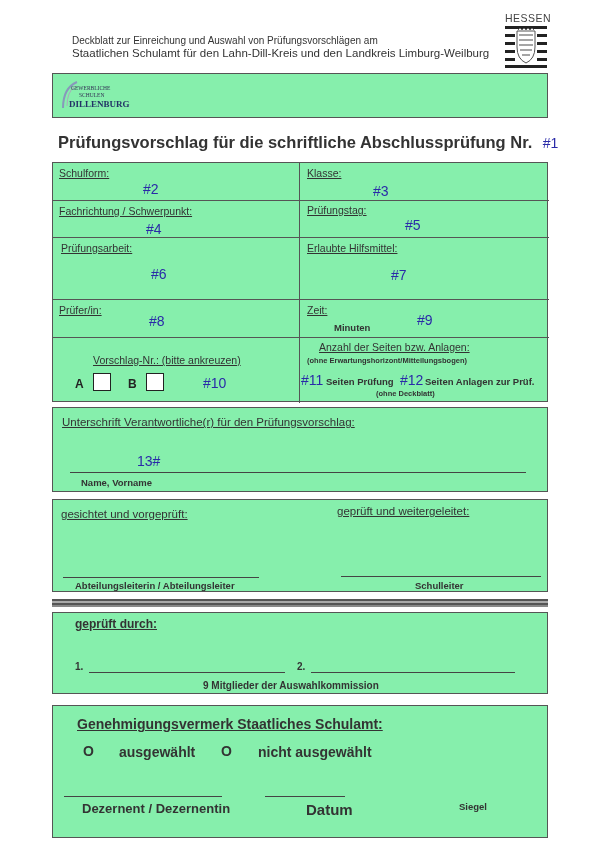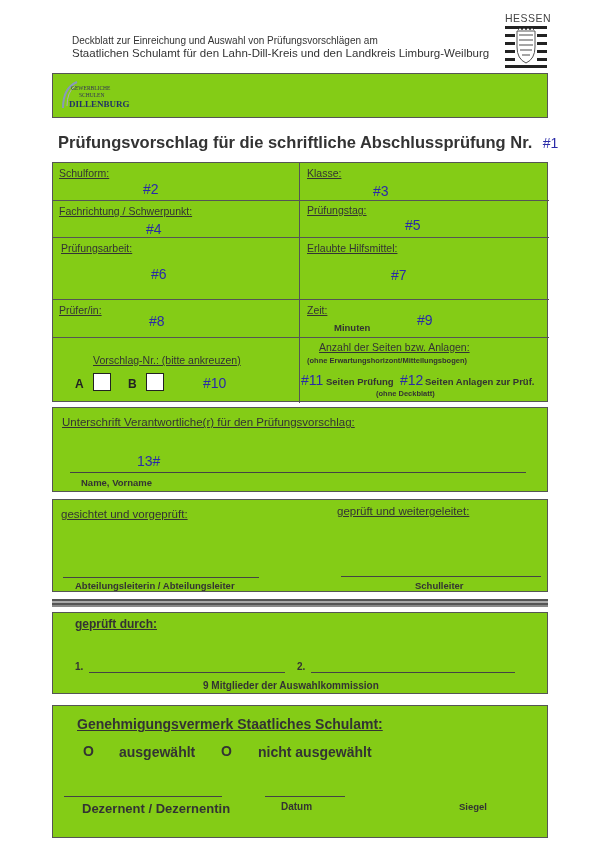--- a/index.html
+++ b/index.html
@@ -1,19 +1,19 @@
 <!DOCTYPE html>
 <html><head>
   <meta charset="utf-8">
   <style>
     * { box-sizing: border-box; margin: 0; padding: 0; }
     html, body { width: 600px; height: 849px; background: #ffffff; overflow: hidden; }
     body { position: relative; font-family: "Liberation Sans", sans-serif; color: #222; }
     .abs { position: absolute; }
-    .box { position: absolute; border: 1.5px solid #555; background: #84cc16; }
+    .box { position: absolute; border: 1.5px solid #555; background: #86efac; }
     .ph { color: #2a2aa8; font-size: 14px; }
     .lbl { font-size: 10.5px; color: #333; text-decoration: underline; }
     .b { font-weight: bold; }
     .line { position: absolute; border-top: 1.3px solid #444; height: 0; }
     .vline { position: absolute; border-left: 1.5px solid #555; width: 0; }
     .hline { position: absolute; border-top: 1.5px solid #555; height: 0; }
     .small { font-size: 9px; font-weight: bold; color: #333; }
     .chk { position: absolute; width: 18px; height: 18px; border: 1.5px solid #222; background: #fff; }
   </style>
 </head>
@@ -138,15 +138,15 @@
 
 <div class="box" style="left:52px; top:705px; width:496px; height:133px;">
   <div class="abs" style="left:24px; top:10px; font-size:14px; font-weight:bold; text-decoration:underline; color:#333;">Genehmigungsvermerk Staatliches Schulamt:</div>
   <div class="abs b" style="left:30px; top:37px; font-size:14px; color:#333;">O</div>
   <div class="abs" style="left:66px; top:38px; font-size:14px; font-weight:bold; color:#333;">ausgewählt</div>
   <div class="abs b" style="left:168px; top:37px; font-size:14px; color:#333;">O</div>
   <div class="abs" style="left:205px; top:38px; font-size:14px; font-weight:bold; color:#333;">nicht ausgewählt</div>
   <div class="line" style="left:11px; top:90px; width:158px;"></div>
   <div class="abs small" style="left:29px; top:95px; font-size:13px;">Dezernent / Dezernentin</div>
   <div class="line" style="left:212px; top:90px; width:80px;"></div>
-  <div class="abs small" style="left:228px; top:95px; font-size:10px;">Datum</div>
+  <div class="abs small" style="left:253px; top:95px; font-size:15px;">Datum</div>
   <div class="abs small" style="left:406px; top:95px; font-size:9.5px;">Siegel</div>
 </div>
 
 </body></html>

